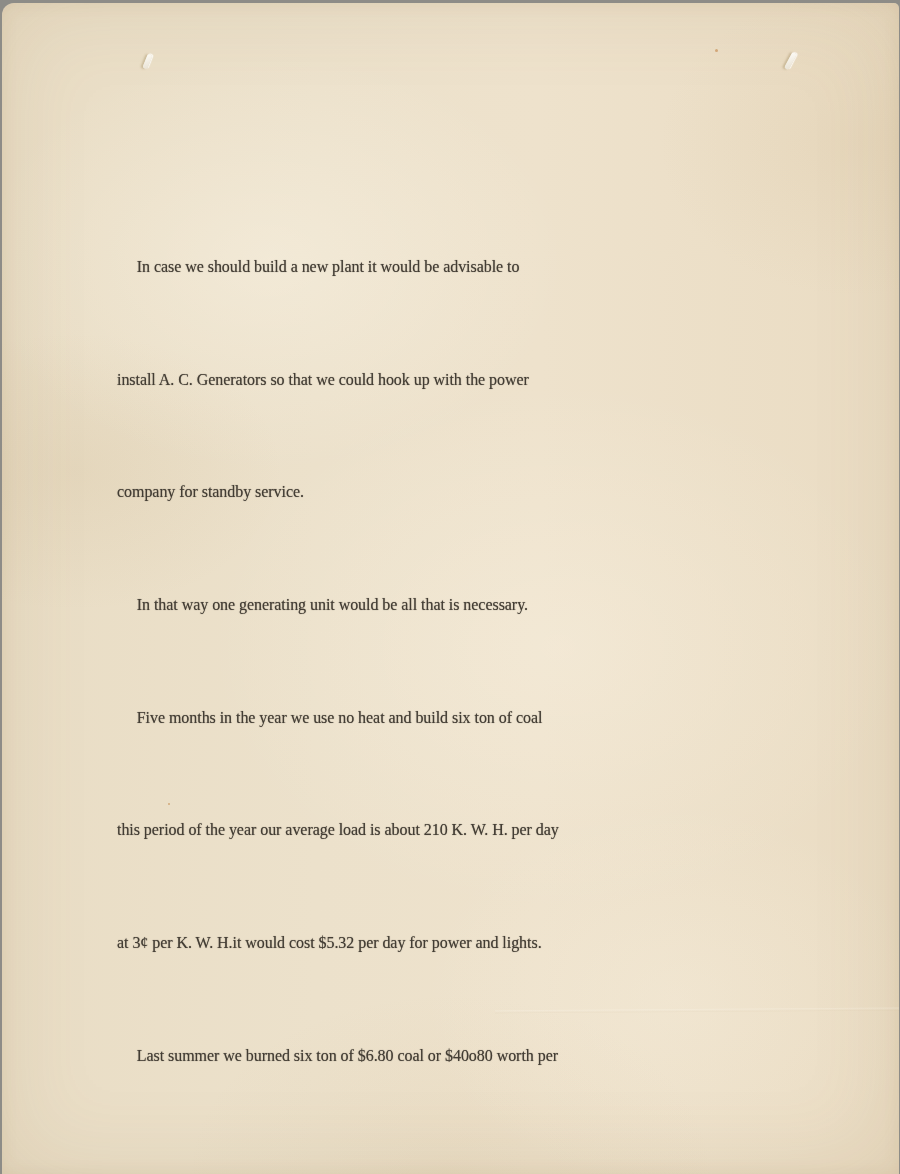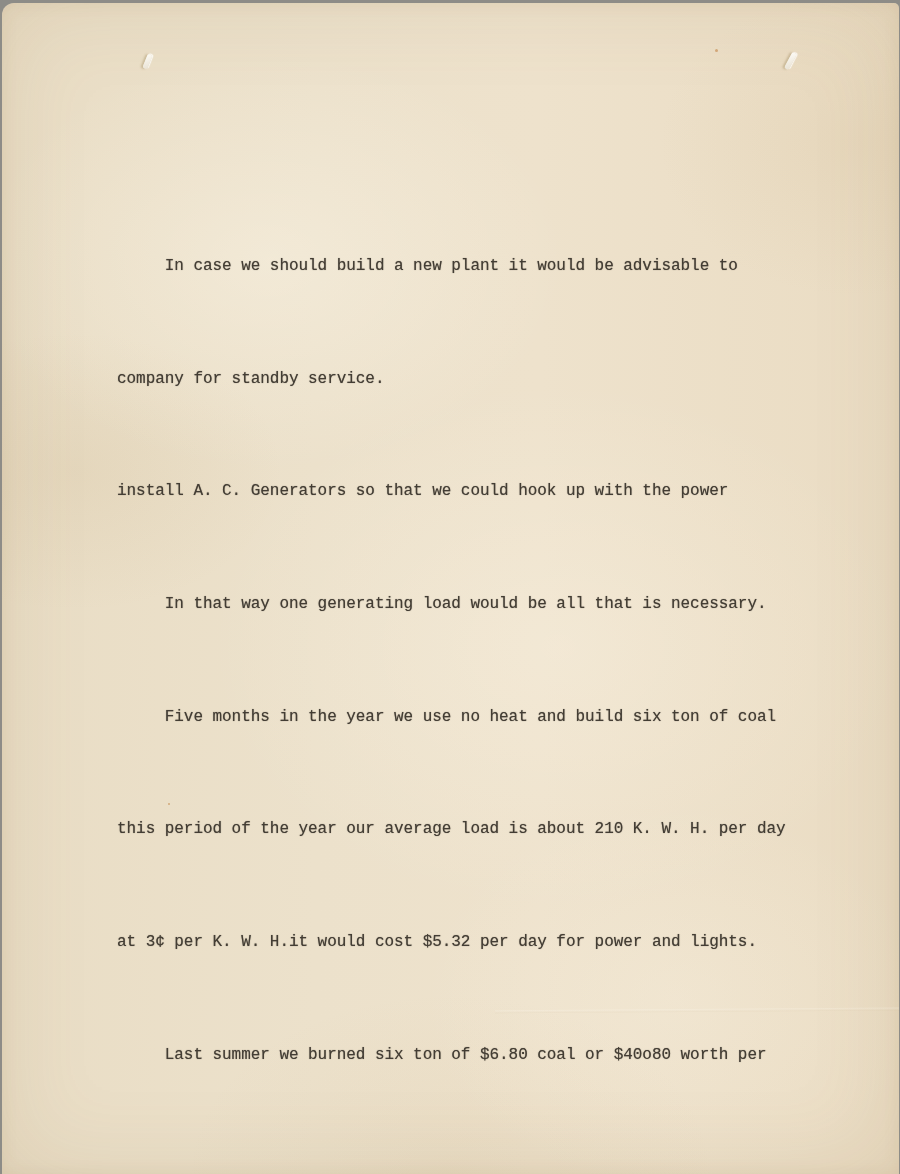--- a/index.html
+++ b/index.html
@@ -92,38 +92,39 @@
     width: 740px;
     font-size: 16px;
     line-height: 37.55px;
     color: #433d34;
     white-space: pre;
     text-shadow: 0 0 1px rgba(62,56,46,0.65);
     letter-spacing: -0.05px;
   }
   .line {
     height: 37.55px;
+    font-family: Liberation Serif, serif;
   }
 </style>
 </head>
 <body>
 
 <div class="scan">
   <div class="paper">
     <div class="staple staple-left"></div>
     <div class="staple staple-right"></div>
     <div class="speck speck-1"></div>
     <div class="speck speck-2"></div>
     <div class="crease"></div>
 
     <div class="textblock">
       <div class="line">     In case we should build a new plant it would be advisable to</div>
+      <div class="line">install A. C. Generators so that we could hook up with the power</div>
       <div class="line">company for standby service.</div>
-      <div class="line">install A. C. Generators so that we could hook up with the power</div>
-      <div class="line">     In that way one generating load would be all that is necessary.</div>
+      <div class="line">     In that way one generating unit would be all that is necessary.</div>
       <div class="line">     Five months in the year we use no heat and build six ton of coal</div>
       <div class="line">this period of the year our average load is about 210 K. W. H. per day</div>
       <div class="line">at 3¢ per K. W. H.it would cost $5.32 per day for power and lights.</div>
       <div class="line">     Last summer we burned six ton of $6.80 coal or $40o80 worth per</div>
       
       
       
       
       
       

